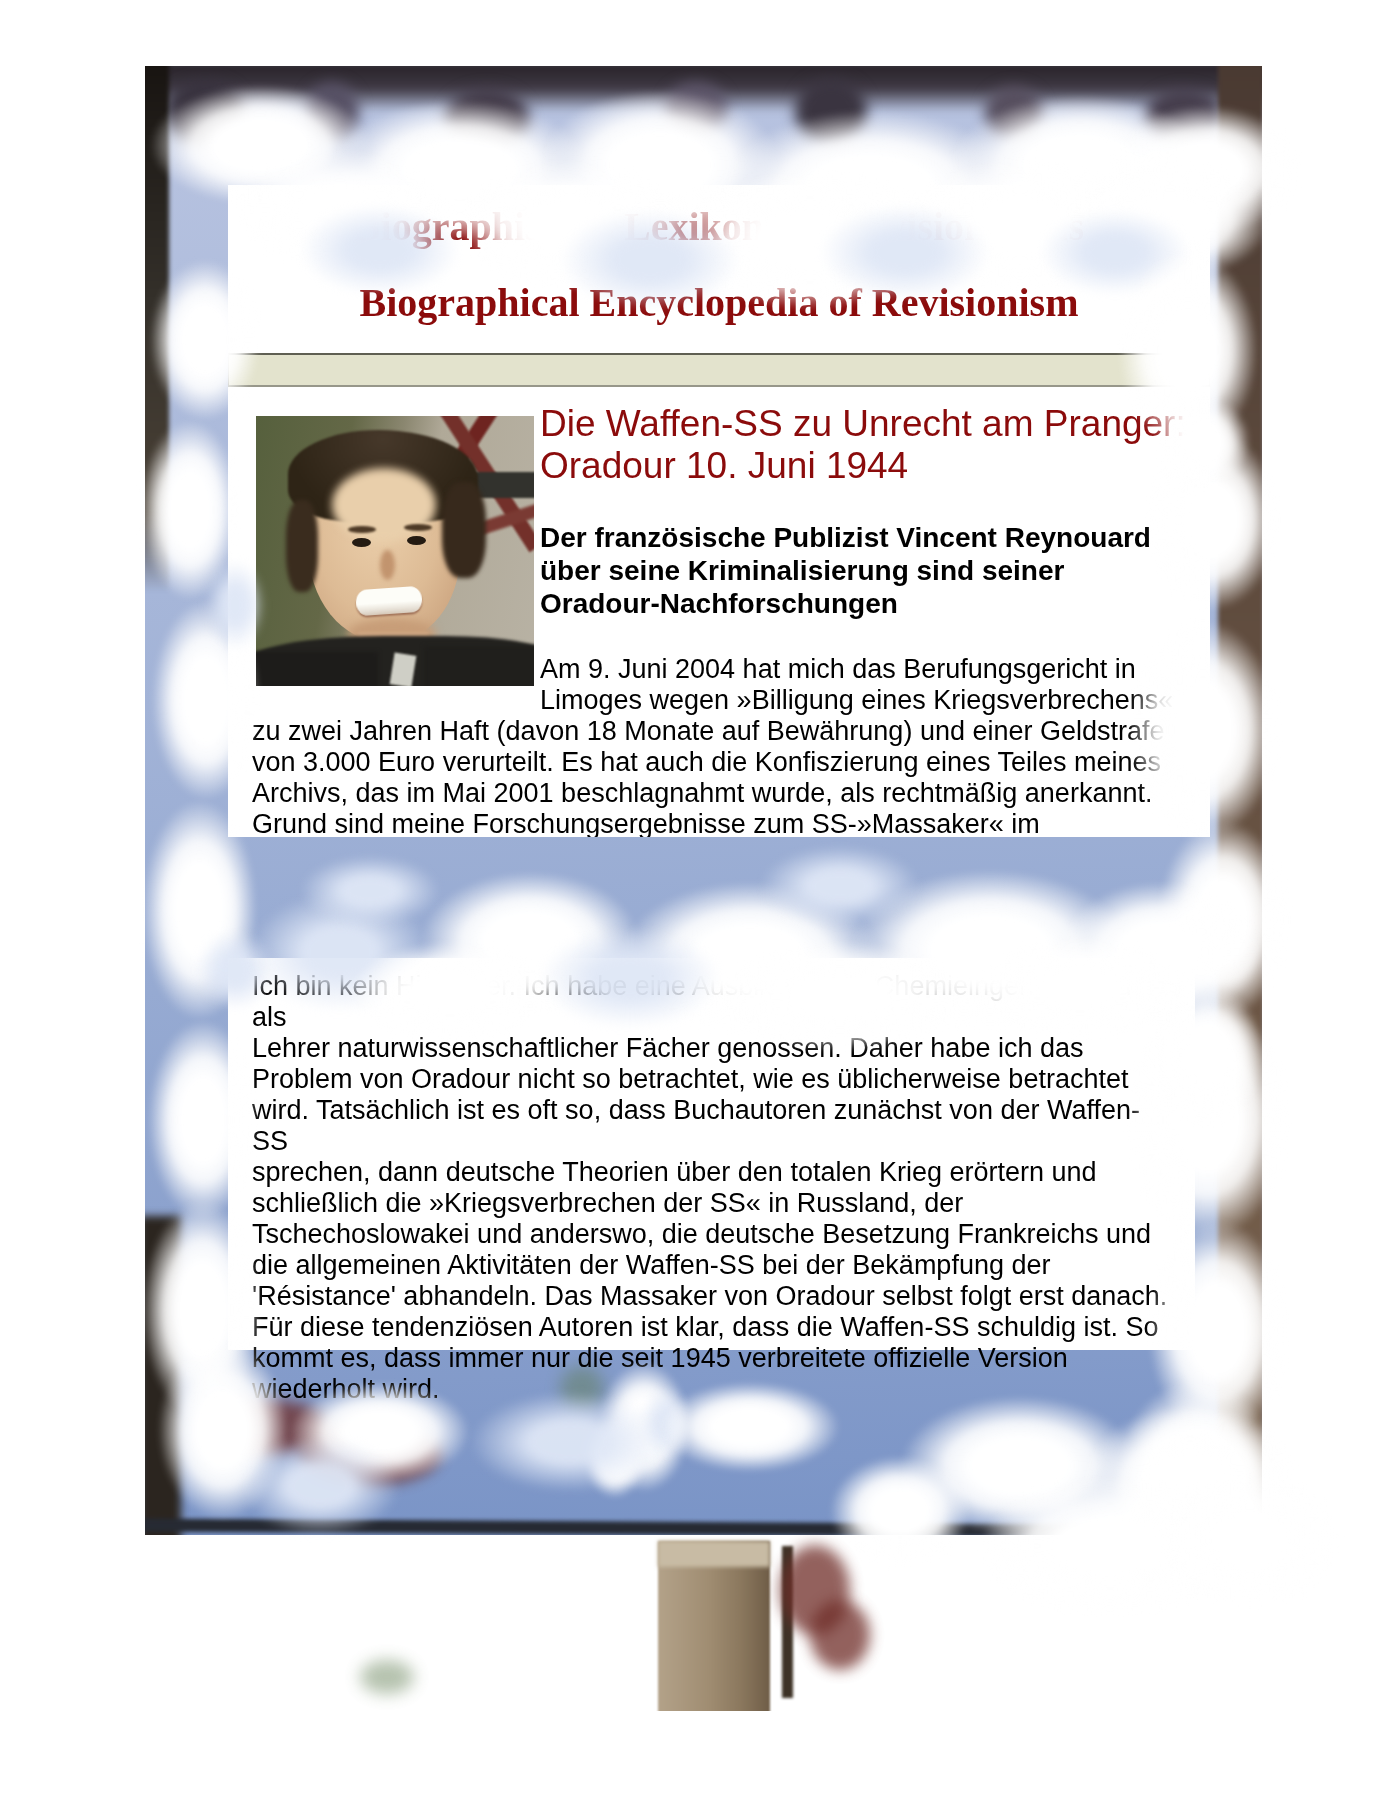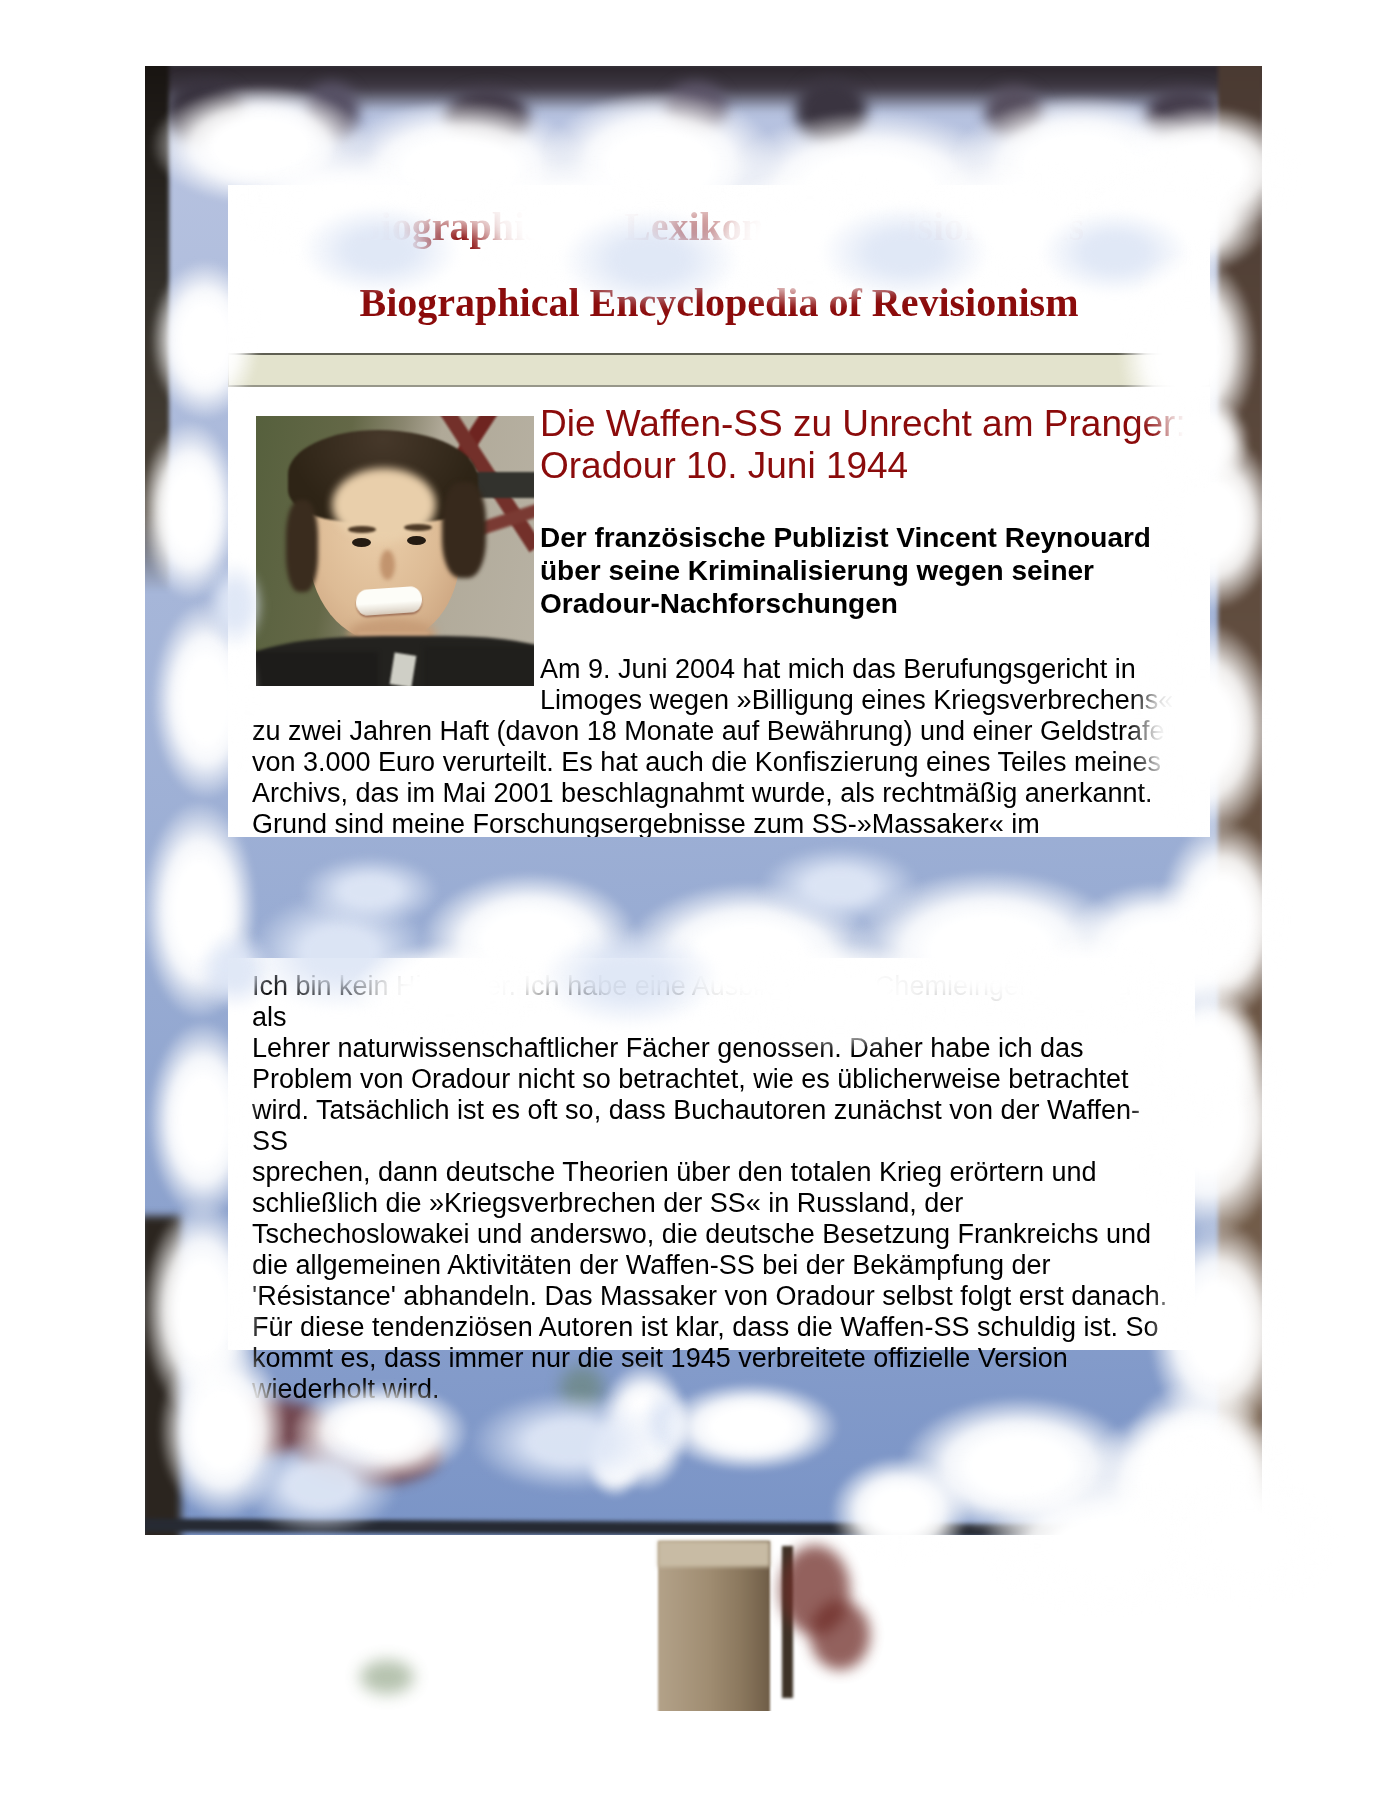--- a/index.html
+++ b/index.html
@@ -139,21 +139,21 @@
         <div class="p-chin"></div>
         <div class="p-neck"></div>
         <div class="p-jacket"></div>
         <div class="p-shoL"></div>
         <div class="p-shoR"></div>
         <div class="p-collar"></div>
       </div>
       <h2>Die Waffen-SS zu Unrecht am Pranger:
 Oradour 10. Juni 1944</h2>
       <h3>Der französische Publizist Vincent Reynouard
-über seine Kriminalisierung wegen seiner
+über seine Kriminalisierung sind seiner
 Oradour-Nachforschungen</h3>
       <p>Am 9. Juni 2004 hat mich das Berufungsgericht in
 Limoges wegen »Billigung eines Kriegsverbrechens«
 zu zwei Jahren Haft (davon 18 Monate auf Bewährung) und einer Geldstrafe
 von 3.000 Euro verurteilt. Es hat auch die Konfiszierung eines Teiles meines
 Archivs, das im Mai 2001 beschlagnahmt wurde, als rechtmäßig anerkannt.
 Grund sind meine Forschungsergebnisse zum SS-»Massaker« im</p>
     </div>
   </div>
 

